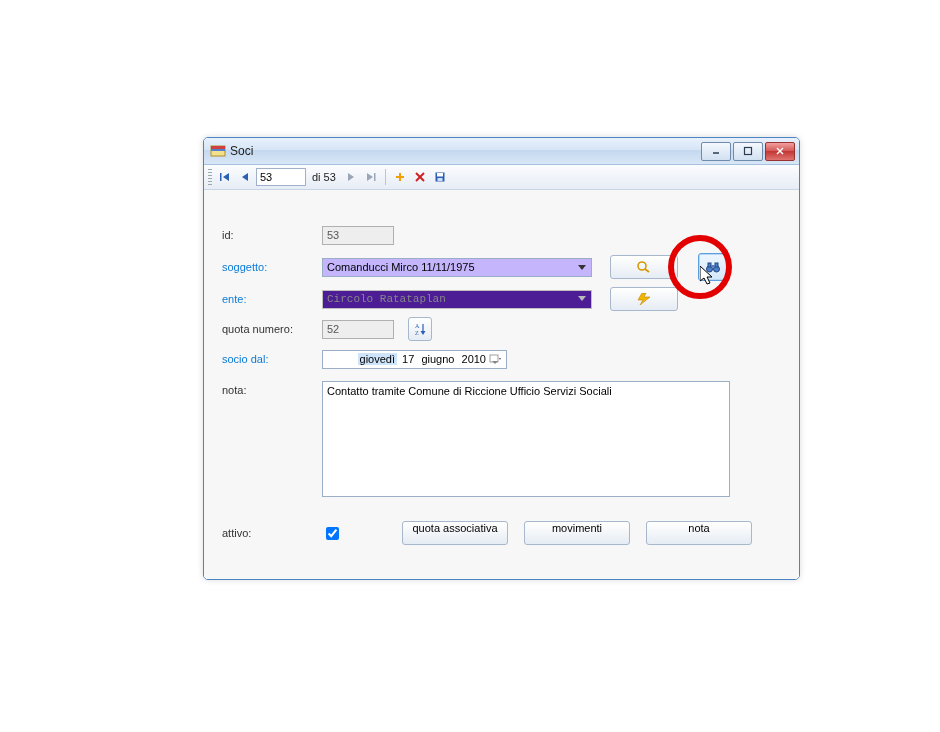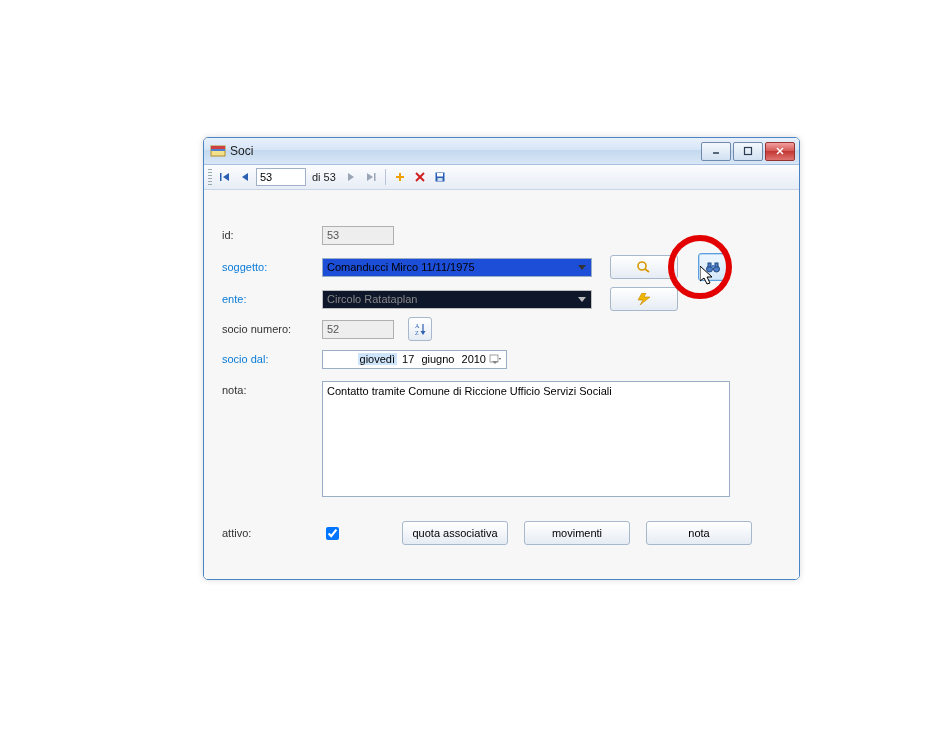--- a/index.html
+++ b/index.html
@@ -144,36 +144,37 @@
     height: 17px;
     border: 1px solid #b0b0b0;
     background: #eeeeee;
     font-size: 11px;
     padding: 0 4px;
   }
   .field-input.ro { color: #555; }
   .combo {
     height: 19px;
     border: 1px solid #9aaec6;
-    background: #1d4ed8;
+    background: #c4b5fd;
     font-size: 11px;
     padding: 0 4px;
     display: flex;
     align-items: center;
     justify-content: space-between;
     box-sizing: border-box;
   }
   .combo .caret {
     width: 10px;
     text-align: center;
   }
   .combo.disabled {
-    background: #0f172a;
+    background: #4c1d95;
     color: #888;
     border-color: #c0c0c0;
+    font-family: Liberation Mono, monospace;
   }
   .sidebtn {
     width: 66px;
     height: 22px;
     border: 1px solid #a7b7cc;
     border-radius: 3px;
     background: linear-gradient(to bottom, #ffffff, #e6ecf4);
     display: flex;
     align-items: center;
     justify-content: center;
@@ -227,21 +228,21 @@
     height: 13px;
   }
   .action-btn {
     height: 22px;
     width: 104px;
     border: 1px solid #a7b7cc;
     border-radius: 3px;
     background: linear-gradient(to bottom, #ffffff, #e6ecf4);
     font-size: 11px;
     display: flex;
-    align-items: center;
+    align-items: flex-start;
     justify-content: center;
     margin-left: 8px;
     cursor: default;
   }
   
   .red-circle {
     position: absolute;
     left: 668px;
     top: 235px;
     width: 64px;
@@ -395,21 +396,21 @@
         </span>
       </div>
       <div class="sidebtn">
         <svg width="16" height="12" viewBox="0 0 16 12">
           <polygon points="6,0 2,7 7,7 4,12 14,4 8,4 10,0" fill="#f0b800" stroke="#c08000" stroke-width="0.6"></polygon>
         </svg>
       </div>
     </div>
 
     <div class="row">
-      <span class="lbl">socio numero:</span>
+      <span class="lbl">quota numero:</span>
       <input class="field-input ro" style="width: 62px;" readonly="" value="52">
       <div class="iconbtn-small">
         <svg width="14" height="14" viewBox="0 0 14 14">
           <text x="2" y="6" font-size="6" fill="#2b5fb3" font-family="Tahoma">A</text>
           <text x="2" y="13" font-size="6" fill="#2b5fb3" font-family="Tahoma">Z</text>
           <line x1="10" y1="2" x2="10" y2="11" stroke="#2b5fb3" stroke-width="1.2"></line>
           <polygon points="7.5,9 12.5,9 10,13" fill="#2b5fb3"></polygon>
         </svg>
       </div>
     </div>

